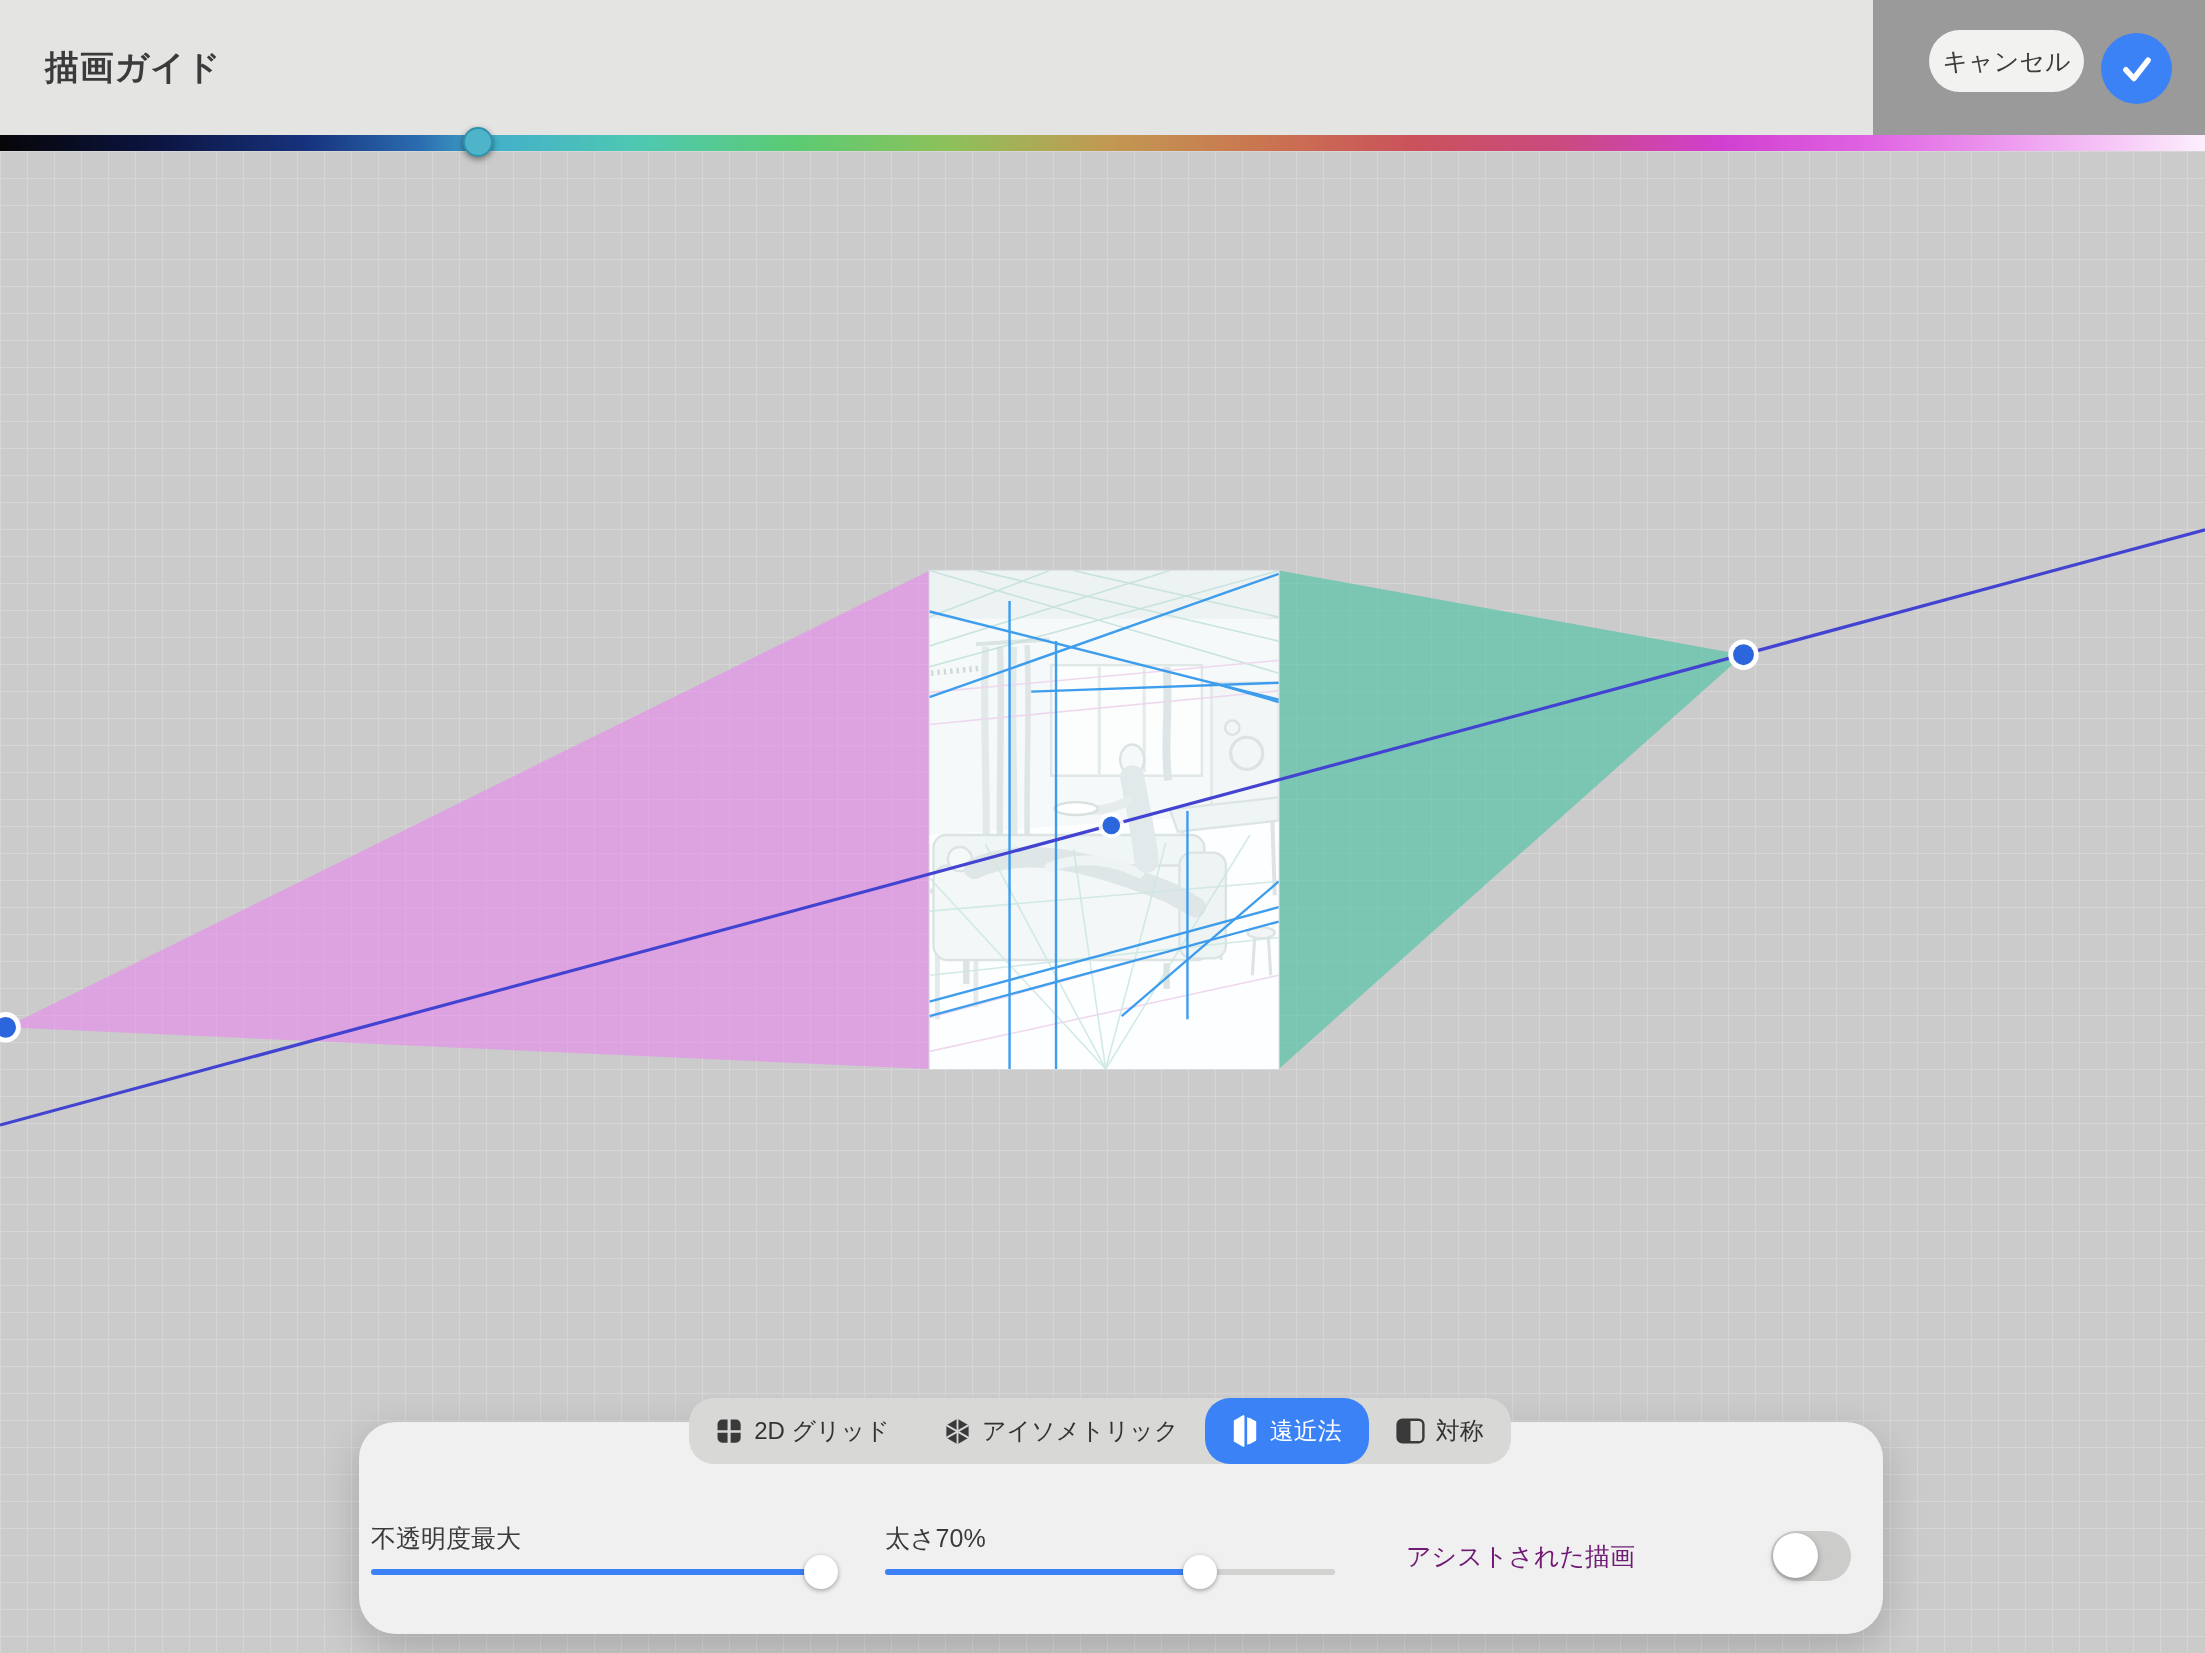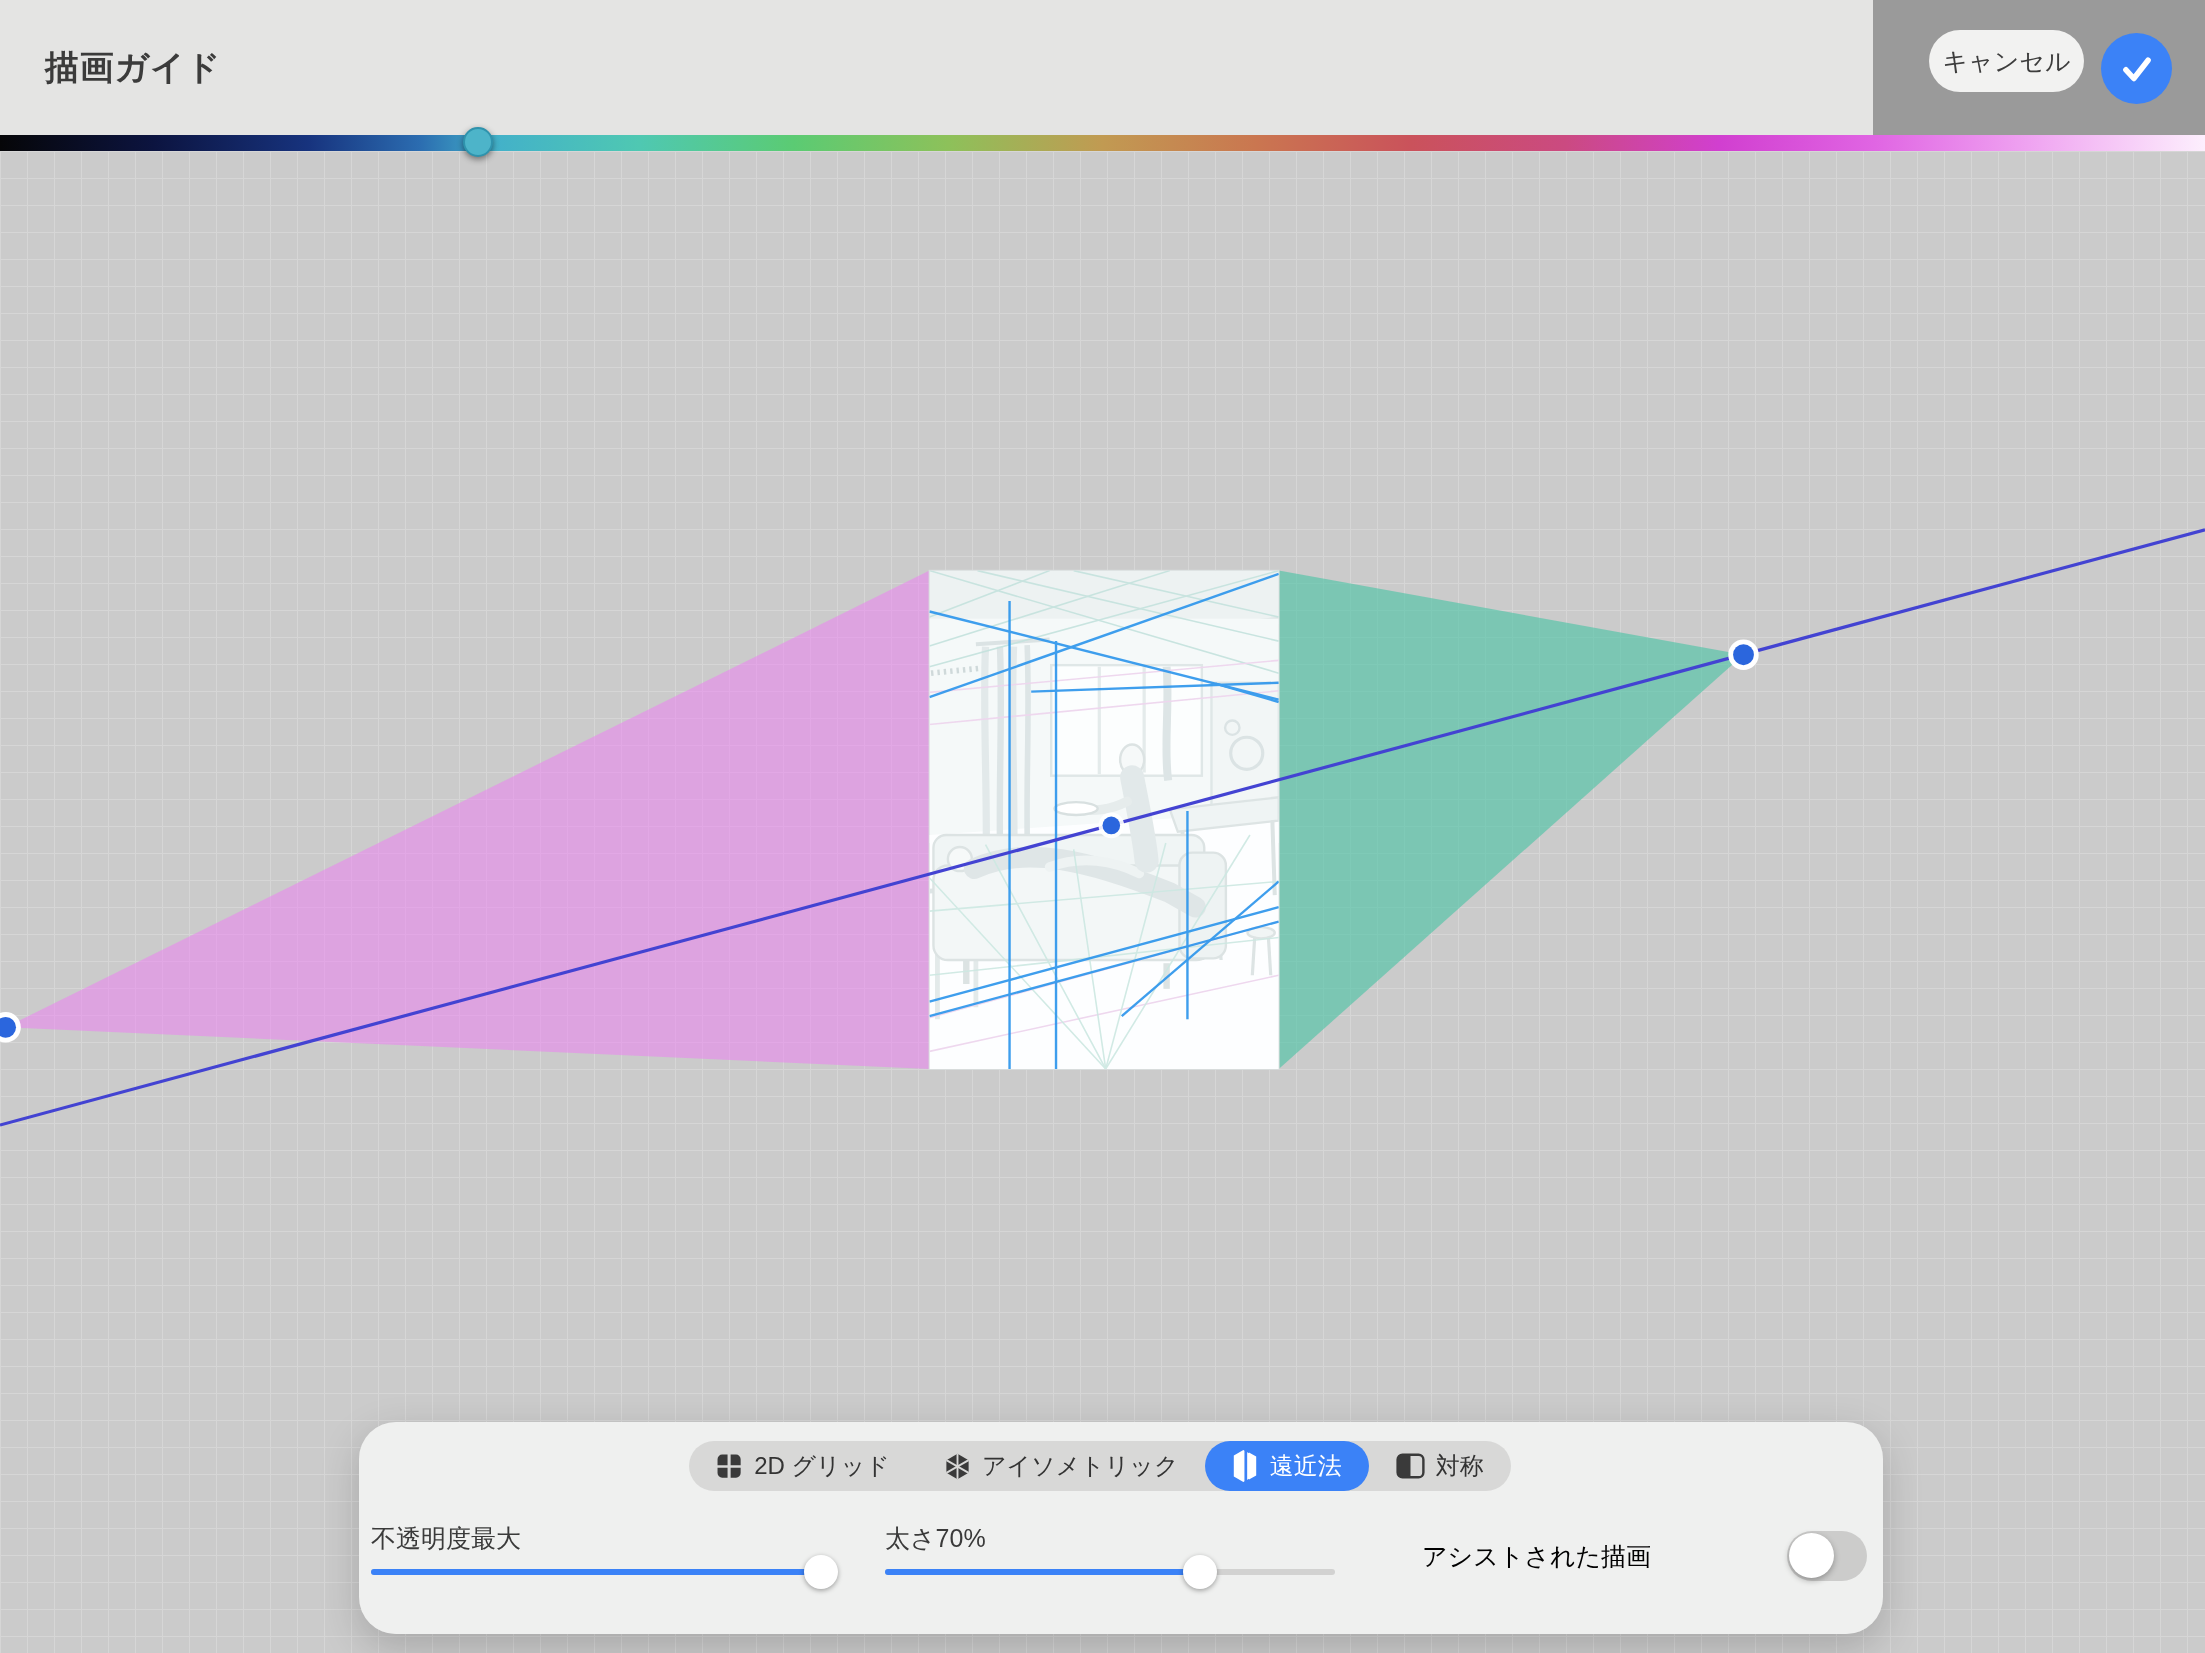--- a/index.html
+++ b/index.html
@@ -43,21 +43,21 @@
     position:absolute;top:127px;width:30px;height:30px;border-radius:50%;
     margin-left:-15px;box-sizing:border-box;border:2.4px solid #2f93ad;
     box-shadow:0 2.4px 6.4px rgba(0,0,0,0.45);z-index:22;cursor:pointer;
   }
   
   #panel{
     position:absolute;left:359px;top:1422px;width:1524px;height:212px;border-radius:37px;
     background:rgba(240,241,239,0.97);box-shadow:0 13px 40px rgba(0,0,0,0.18);z-index:10;
   }
   #segmented{
-    position:absolute;left:689px;top:1441px;height:50px;border-radius:25px;
+    position:absolute;left:689px;top:1398px;height:66px;border-radius:25px;
     background:#d8d8d7;display:flex;align-items:stretch;z-index:11;
   }
   .seg-tab{
     display:flex;align-items:center;gap:11.2px;padding:0 27px;border:none;background:transparent;
     border-radius:25px;font-size:24px;color:#333;cursor:pointer;white-space:nowrap;
     font-family:inherit;
   }
   .seg-tab.selected{color:#ffffff;}
   .seg-tab .ticon{display:flex;align-items:center;}
   .ctl-row{
@@ -65,21 +65,21 @@
     justify-content:flex-start;font-size:25px;color:#3a3a3a;z-index:11;
   }
   .slider{position:absolute;top:1569px;height:6.4px;border-radius:3.2px;background:#d2d2d1;z-index:11;}
   .slider .fill{position:absolute;left:0;top:0;height:6.4px;border-radius:3.2px;}
   .slider .thumb{
     position:absolute;top:-13.6px;width:34px;height:34px;border-radius:50%;background:#fff;
     box-shadow:0 1.6px 5.6px rgba(0,0,0,0.35);cursor:pointer;
   }
   #assisted-row{
     position:absolute;left:1406px;top:1531px;width:445px;height:50px;display:flex;
-    align-items:center;justify-content:space-between;font-size:25px;color:#000000;z-index:11;margin-left:16px;
+    align-items:center;justify-content:space-between;font-size:25px;color:#701a75;z-index:11;
   }
   #assist-toggle{
     position:relative;width:80px;height:50px;border-radius:25px;background:#cccccb;
     border:none;cursor:pointer;flex:0 0 auto;
   }
   #assist-toggle .knob{
     position:absolute;top:2.4px;left:2.4px;width:45px;height:45px;border-radius:50%;background:#fff;
     box-shadow:0 2.4px 6.4px rgba(0,0,0,0.30);transition:left .1s;
   }
 </style>

